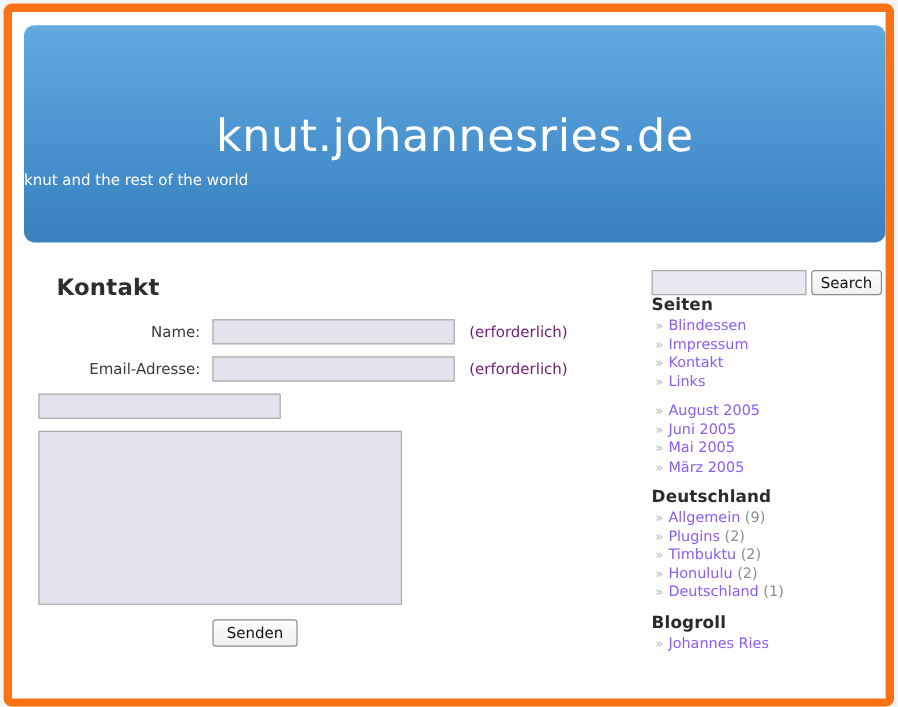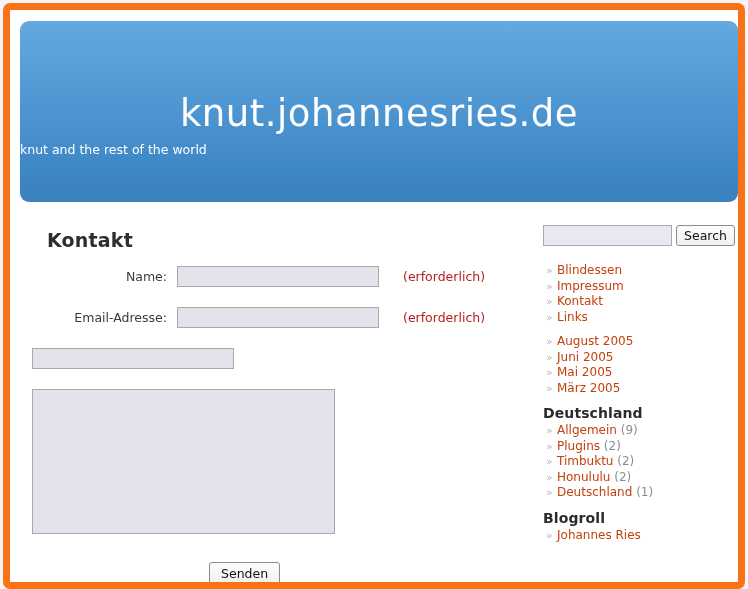--- a/index.html
+++ b/index.html
@@ -89,21 +89,21 @@
     color: #2e2e2e;
     letter-spacing: 0.2px;
   }
 
   #contact-form {
     margin-top: 15px;
   }
   .form-row {
     display: flex;
     align-items: flex-start;
-    margin-bottom: 20px;
+    margin-bottom: 10px;
   }
   .form-label {
     width: 145px;
     text-align: right;
     padding-right: 10px;
     font-size: 12.5px;
     color: #3a3a3a;
     line-height: 21px;
     box-sizing: border-box;
     white-space: nowrap;
@@ -115,42 +115,41 @@
     border: 1px solid #a9a9a9;
     box-sizing: border-box;
     font-family: "DejaVu Sans", "Liberation Sans", sans-serif;
     font-size: 12px;
     color: #222222;
     padding: 0 3px;
     border-radius: 0;
   }
   .required-note {
     font-size: 12.5px;
-    color: #b91c1c;
+    color: #701a75;
     line-height: 21px;
-    padding-left: 24px;
+    padding-left: 12px;
     white-space: nowrap;
   }
   .message-area {
     width: 303px;
     height: 145px;
     background: #e3e3ec;
     border: 1px solid #a9a9a9;
     box-sizing: border-box;
     font-family: "DejaVu Sans", "Liberation Sans", sans-serif;
     font-size: 12px;
     color: #222222;
     resize: none;
     padding: 3px;
     border-radius: 0;
   }
   .submit-row {
     display: flex;
-    margin-top: 28px;
-    gap: 32px;
+    margin-top: 12px;
   }
   .submit-spacer {
     width: 145px;
     padding-right: 10px;
     box-sizing: border-box;
   }
   #submit-button {
     font-family: "DejaVu Sans", "Liberation Sans", sans-serif;
     font-size: 12.5px;
     color: #111111;
@@ -164,21 +163,20 @@
   
   #sidebar {
     position: absolute;
     left: 533px;
     top: 215px;
     width: 200px;
   }
   #search-form {
     display: flex;
     align-items: flex-start;
-    margin-bottom: 17px;
   }
   #search-input {
     width: 129px;
     height: 21px;
     background: #e8e8f0;
     border: 1px solid #a9a9a9;
     box-sizing: border-box;
     font-family: "DejaVu Sans", "Liberation Sans", sans-serif;
     font-size: 12px;
     color: #222222;
@@ -220,21 +218,21 @@
   }
   .bullet-icon {
     position: absolute;
     left: 3px;
     top: 0;
     color: #b6b6b6;
     font-size: 11px;
     line-height: 15.5px;
   }
   .sidebar-link {
-    color: #c2410c;
+    color: #8b5cf6;
     text-decoration: none;
     font-size: 12px;
   }
   .post-count {
     color: #8d8d8d;
     font-size: 12px;
   }
 </style>
 </head>
 <body>
@@ -280,20 +278,21 @@
       </div>
     </div>
 
     <div id="sidebar">
       <div id="search-form">
         <input id="search-input" type="text" value="" style="">
         <button id="search-button" type="button">Search</button>
       </div>
       <div id="sidebar-sections">
           <div class="sidebar-section">
+            <h3 class="sidebar-heading">Seiten</h3>
             <ul class="sidebar-list">
               <li><span class="bullet-icon">»</span><a class="sidebar-link" href="#">Blindessen</a></li>
               <li><span class="bullet-icon">»</span><a class="sidebar-link" href="#">Impressum</a></li>
               <li><span class="bullet-icon">»</span><a class="sidebar-link" href="#">Kontakt</a></li>
               <li><span class="bullet-icon">»</span><a class="sidebar-link" href="#">Links</a></li>
             </ul>
           </div>
           <div class="sidebar-section">
             <ul class="sidebar-list">
               <li><span class="bullet-icon">»</span><a class="sidebar-link" href="#">August 2005</a></li>

